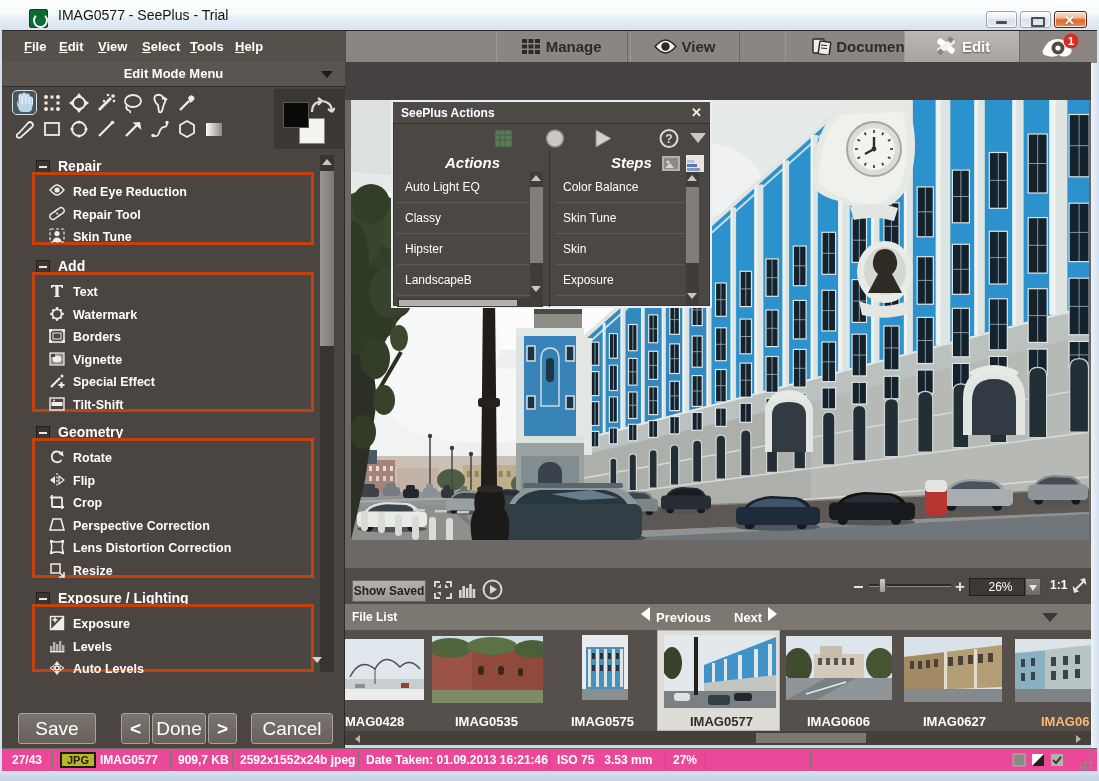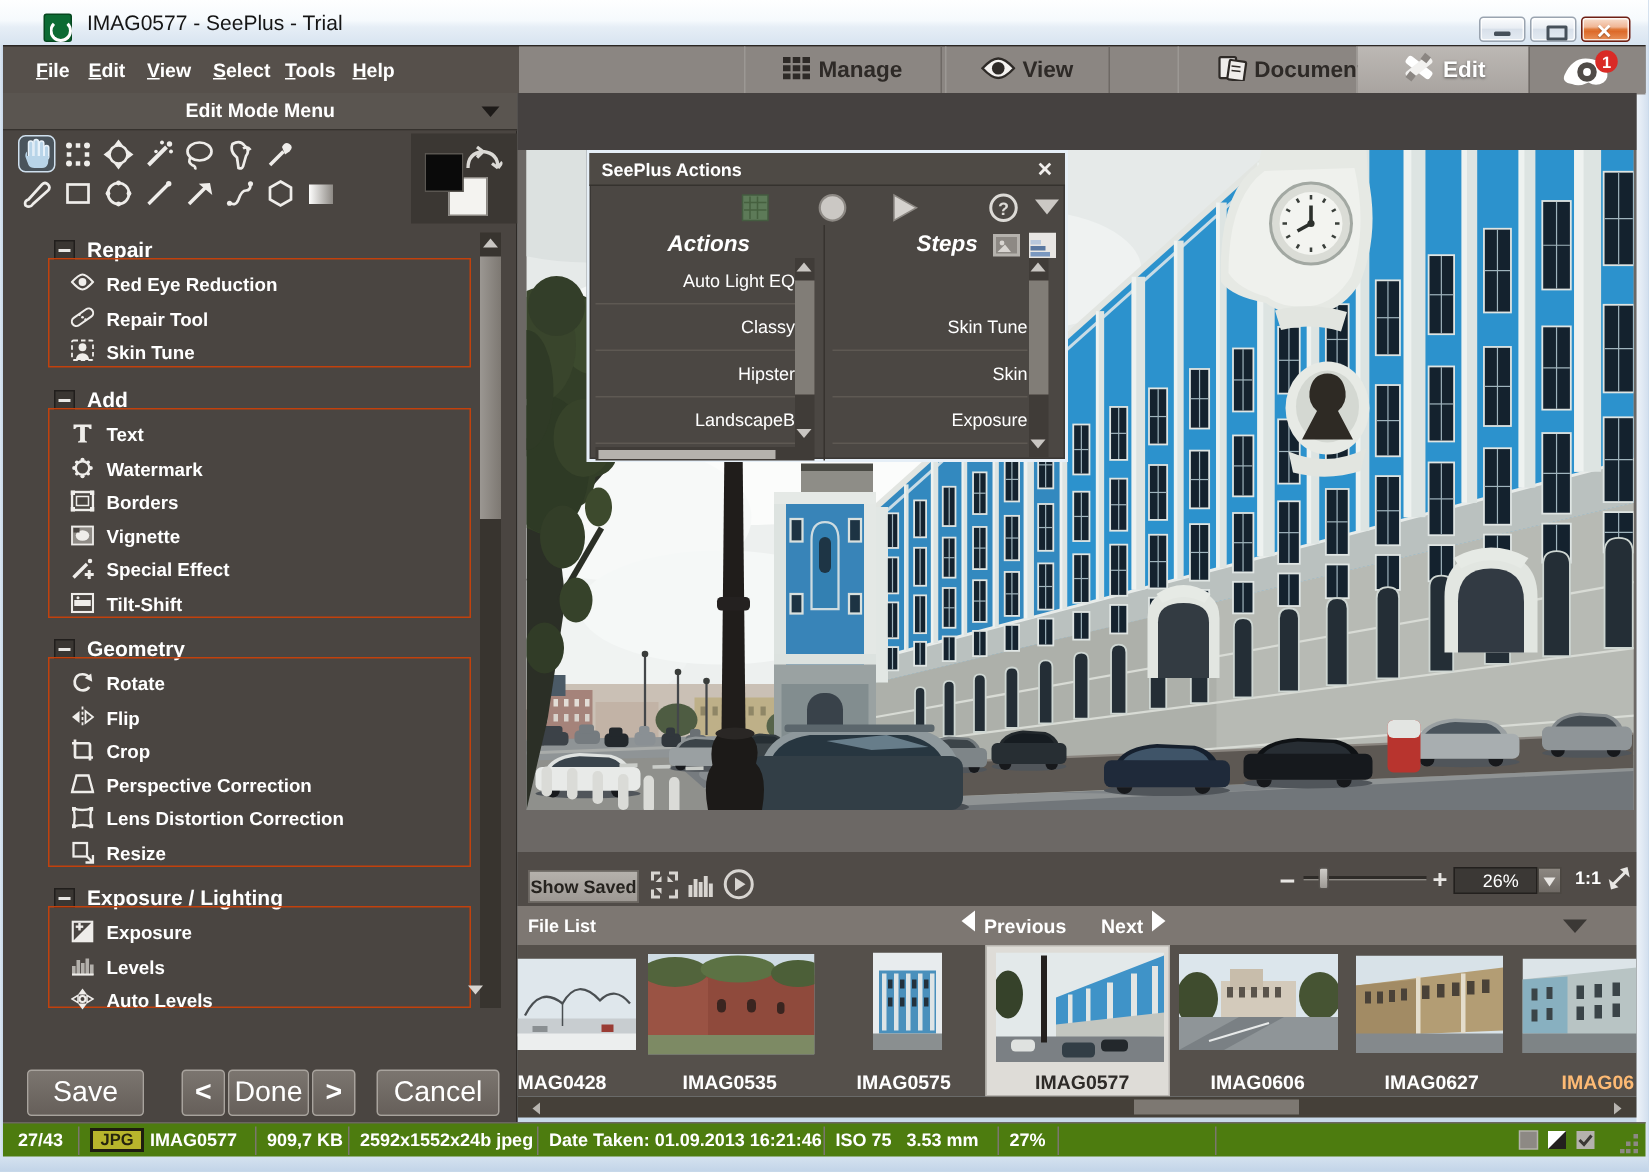--- a/index.html
+++ b/index.html
@@ -27,54 +27,54 @@
 .tbtn { position:absolute; top:0; height:32px; color:#2e2a27; font-size:15px; font-weight:bold; line-height:31px; text-align:center; border-right:1px solid #6e6965; border-left:1px solid #9c9894; }
 #buynow { left:8px; width:138px; background:linear-gradient(#d8554f,#c43b35); color:#fff; border:1px solid #8e2420; line-height:30px;margin-top:36px; }
 
 #leftpanel { left:2px; top:62px; width:343px; height:686px; background:#4a4541; border-right:1px solid #2e2a27; }
 #editmode { left:0; top:0; width:343px; height:25px; background:#5a5550; border-bottom:1px solid #35312d; color:#fff; font-weight:bold; font-size:13px; text-align:center; line-height:24px; }
 #editmode .tri { position:absolute; right:12px; top:9px; width:0; height:0; border:6px solid transparent; border-top:7px solid #1e1b19; border-bottom:none; }
 #swatchbox { left:272px; top:27px; width:71px; height:60px; background:#3b3733; }
 .section-h { position:absolute; color:#fff; font-size:14px; font-weight:bold; }
 .minusbox { position:absolute; left:-22px; top:2px; width:14px; height:13px; background:#3a3632; border:1px solid #211e1c; }
 .minusbox:before { content:""; position:absolute; left:2px; top:5px; width:8px; height:2px; background:#e8e6e3; }
-.groupbox { position:absolute; left:30px; width:282px; border:1px solid #c2410c; }
+.groupbox { position:absolute; left:30px; width:282px; border:3px solid #c2410c; }
 .pitem { position:absolute; left:14px; color:#fff; font-size:12.5px; font-weight:bold; white-space:nowrap; }
 .pitem svg { vertical-align:-3px; margin-right:8px; }
 
 #pscroll { left:318px; top:93px; width:14px; height:517px; background:#38342f; }
 #pscroll .thumb { position:absolute; left:0px; top:16px; width:14px; height:175px; background:linear-gradient(90deg,#9b9792,#7d7872); }
 .arr-up { width:0;height:0;border:5px solid transparent;border-bottom:6px solid #c9c6c2;border-top:none; position:absolute; left:2px; }
 .arr-dn { width:0;height:0;border:5px solid transparent;border-top:6px solid #c9c6c2;border-bottom:none; position:absolute; left:2px; }
 
 .bigbtn { position:absolute; top:651px; height:31px; line-height:29px; background:linear-gradient(#7b756f,#665f5a); border:1px solid #a8a39d; border-radius:3px; color:#fff; font-size:19px; text-align:center; }
 
 #canvas { left:345px; top:62px; width:746px; height:506px; background:#6c6865; }
 #canvastop { position:absolute; left:0; top:0; width:746px; height:38px; background:#454140; }
 #photo { position:absolute; left:6px; top:38px; width:738px; height:440px; }
 
-#dlg { left:391px; top:100px; width:321px; height:208px; background:#4b4743; border:2px solid #e6eff7; box-shadow:0 0 0 1px #3a3734 inset;text-align:right; }
+#dlg { left:391px; top:100px; width:321px; height:208px; background:#4b4743; border:2px solid #e6eff7; box-shadow:0 0 0 1px #3a3734 inset; }
 #dlg .ttl { position:absolute; left:8px; top:4px; color:#fff; font-size:12px; font-weight:bold; }
 #dlg .x { position:absolute; right:8px; top:3px; color:#f0eeec; font-size:13px; font-weight:bold; }
 .dlghdr { position:absolute; top:52px; color:#fff; font-size:15px; font-weight:bold; font-style:italic; }
 .dlist { position:absolute; top:70px; height:124px; }
 .drow { position:absolute; left:0; width:100%; height:31px; border-bottom:1px solid #5e5953; color:#fff; font-size:12px; line-height:30px; padding-left:8px; }
 .dscroll { position:absolute; top:70px; width:13px; background:#403c38; }
 .dscroll .thumb { position:absolute; left:0; top:15px; width:13px; height:76px; background:#817d77; }
 
 #btoolbar { left:345px; top:568px; width:746px; height:36px; background:#504b47; }
 #showsaved { position:absolute; left:7px; top:12px; width:74px; height:22px; background:linear-gradient(#b5b1ac,#9d9893); border:1px solid #6b6661; color:#26231f; font-size:12px; font-weight:bold; text-align:center; line-height:21px; }
 
 #flbar { left:345px; top:604px; width:746px; height:26px; background:#7d7772; color:#fff; }
 
 #thumbs { left:345px; top:630px; width:746px; height:101px; background:#55504b; }
 .thlabel { position:absolute; top:84px; color:#fff; font-size:13px; font-weight:bold; }
 #hscroll { left:345px; top:731px; width:746px; height:14px; background:#454039; }
 
-#statusbar { left:2px; top:748px; width:1095px; height:24px; background:#4d7c0f; border-top:1px solid #6b6661; color:#fff; font-size:12px; font-weight:bold;padding-left:39px; }
+#statusbar { left:2px; top:748px; width:1095px; height:24px; background:#ec4899; border-top:1px solid #6b6661; color:#fff; font-size:12px; font-weight:bold;padding-left:39px; }
 .stxt { position:absolute; top:4px; white-space:nowrap; }
 .ssep { position:absolute; top:2px; width:1px; height:19px; background:#7b766f; }
 #botborder { left:0; top:771px; width:1099px; height:10px; background:linear-gradient(#d5e2ef,#c2d4e8); }
 .sideborder { top:30px; width:2px; height:741px; background:linear-gradient(90deg,#dce7f2,#c8d8ea); }
 </style></head><body>
 <div class="abs" id="titlebar"></div>
 <div class="abs" id="appicon"></div>
 <div class="abs" id="title-text">IMAG0577 - SeePlus - Trial</div>
 <div class="abs winbtn" id="btnmin"></div>
 <div class="abs winbtn" id="btnmax"></div>
@@ -958,20 +958,21 @@
 </div>
 <div class="dscroll" style="left:137px;height:126px">
       <div class="arr-up" style="left:1px;top:3px"></div>
       <div class="thumb"></div>
       <div class="arr-dn" style="left:1px;top:114px"></div>
     </div>
 <div class="abs" style="left:4px;top:196px;width:146px;height:9px;background:#403c38">
       <div style="position:absolute;left:2px;top:1.5px;width:118px;height:6px;background:#b5b2ad"></div>
     </div>
 <div class="dlist" style="left:162px;width:130px;">
+<div class="drow" style="top:0px">Color Balance</div>
 <div class="drow" style="top:31px">Skin Tune</div>
 <div class="drow" style="top:62px">Skin</div>
 <div class="drow" style="top:93px">Exposure</div>
 </div>
 <div class="dscroll" style="left:293px;height:133px">
       <div class="arr-up" style="left:1px;top:3px"></div>
       <div class="thumb"></div>
       <div class="arr-dn" style="left:1px;top:121px"></div>
     </div>
 </div>

